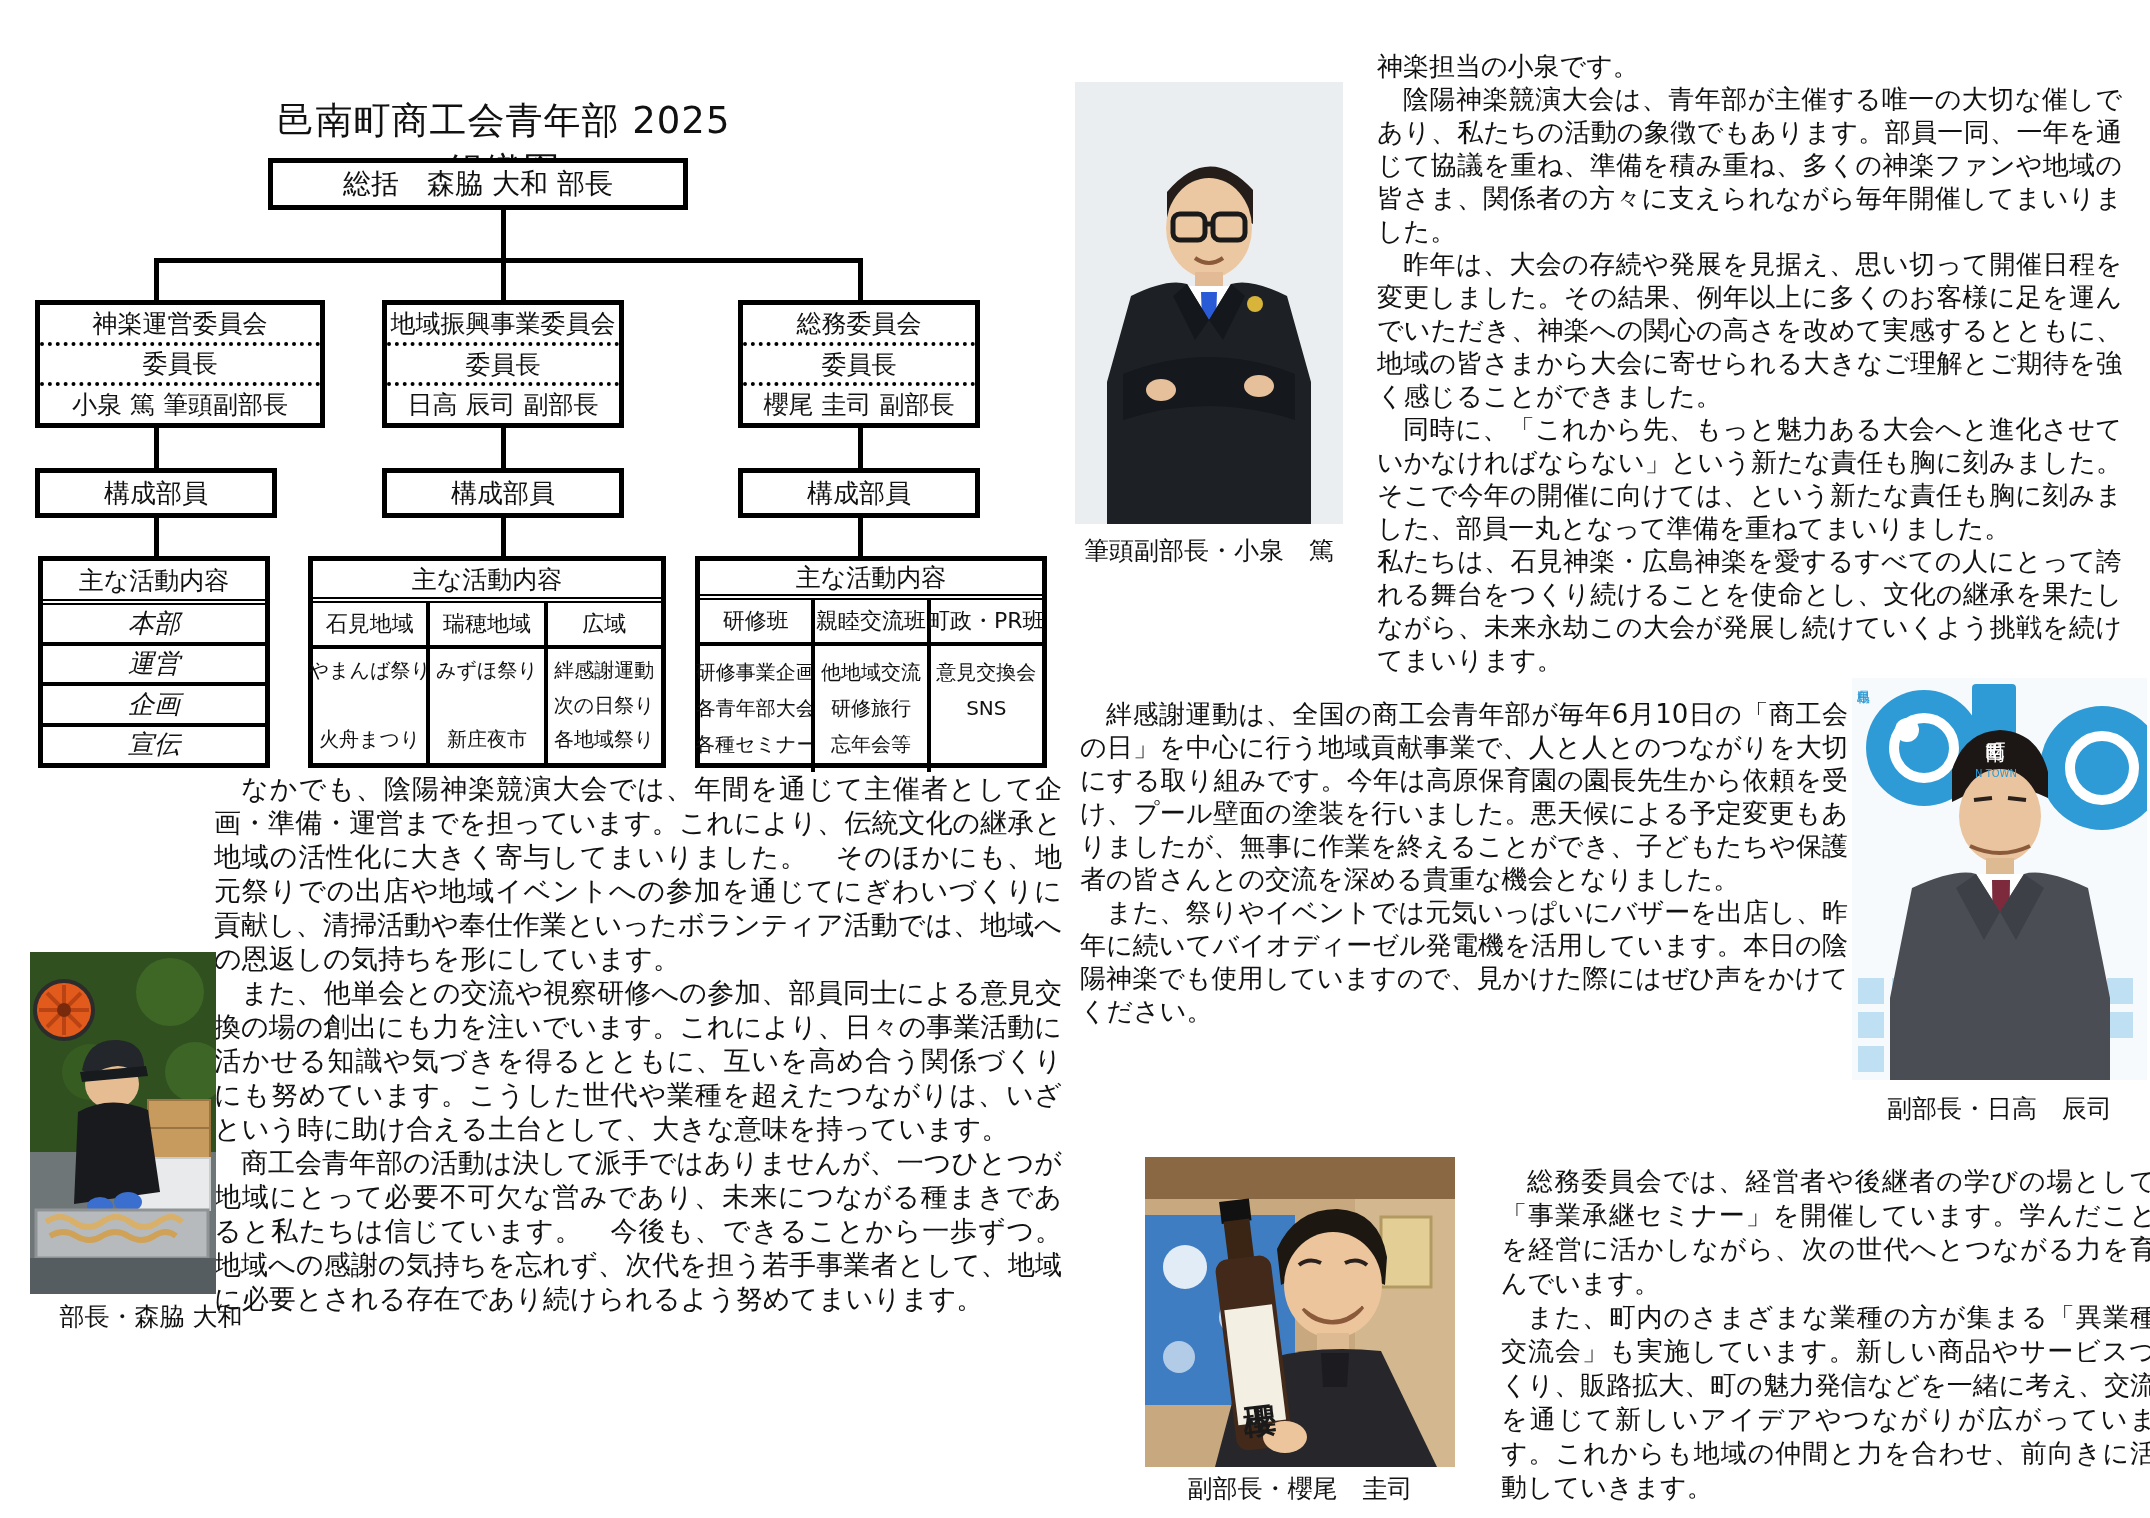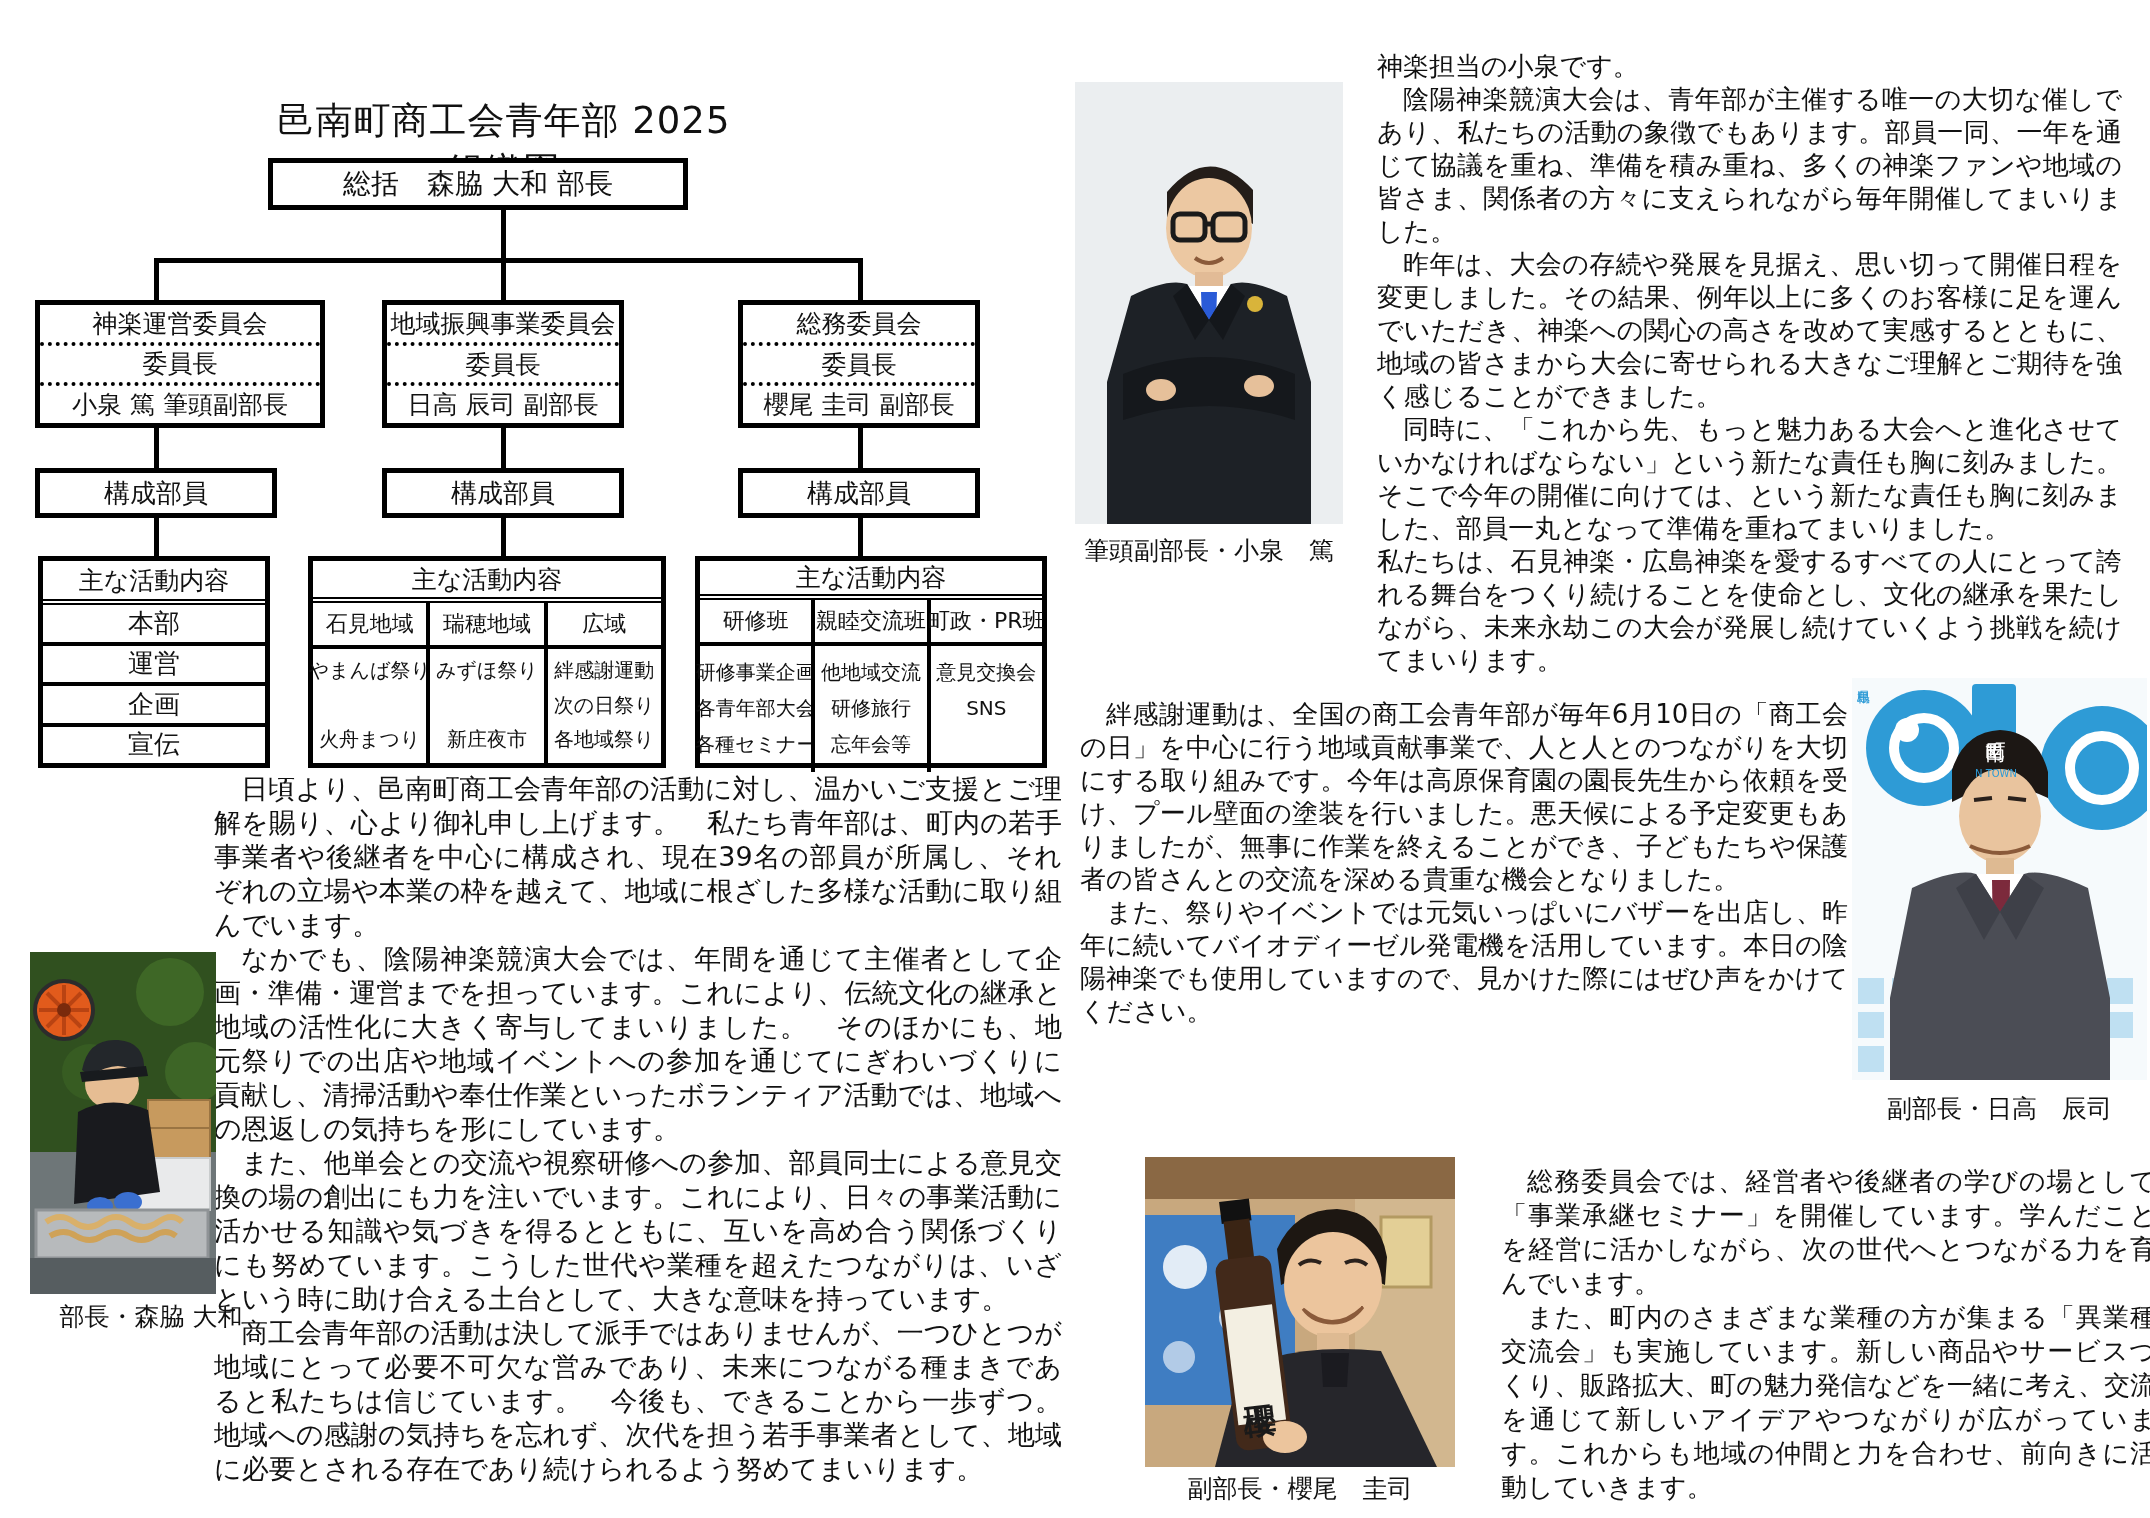--- a/index.html
+++ b/index.html
@@ -13,21 +13,21 @@
   .title{font-size:37px;font-weight:500;text-align:center;letter-spacing:1px;}
   .obox{border:5px solid #000;box-sizing:border-box;display:flex;align-items:center;justify-content:center;background:#fff;}
   .root{font-size:28px;}
   .line{background:#000;}
   .cbox{border:5px solid #000;box-sizing:border-box;background:#fff;display:flex;flex-direction:column;}
   .crow{flex:1;display:flex;align-items:center;justify-content:center;font-size:25px;}
   .crow + .crow{border-top:4px dotted #000;}
   .kbox{border:5px solid #000;box-sizing:border-box;display:flex;align-items:center;justify-content:center;font-size:26px;background:#fff;}
   .t1{border:5px solid #000;box-sizing:border-box;display:flex;flex-direction:column;background:#fff;}
   .t1h{height:44px;display:flex;align-items:center;justify-content:center;font-size:25px;border-bottom:6px double #000;box-sizing:border-box;}
-  .t1r{flex:1;display:flex;align-items:center;justify-content:center;font-size:26px;}
+  .t1r{flex:1;display:flex;align-items:center;justify-content:center;font-size:26px;font-style:italic;}
   .t1r + .t1r{border-top:4px solid #000;}
   .tt{border:5px solid #000;box-sizing:border-box;display:flex;flex-direction:column;background:#fff;}
   .tth{height:42px;display:flex;align-items:center;justify-content:center;font-size:25px;border-bottom:6px double #000;box-sizing:border-box;}
   .ttc{flex:1;display:flex;}
   .col{flex:1;display:flex;flex-direction:column;min-width:0;}
   .col + .col{border-left:4px solid #000;}
   .colh{height:46px;display:flex;align-items:center;justify-content:center;font-size:22px;border-bottom:4px solid #000;box-sizing:border-box;white-space:nowrap;}
   .colb{flex:1;display:flex;flex-direction:column;padding:8px 2px 10px;box-sizing:border-box;}
   .colb.spread{justify-content:space-between;}
   .colb .item{display:flex;align-items:center;justify-content:center;font-size:20px;white-space:nowrap;}
@@ -145,21 +145,20 @@
         <div class="colh">町政・PR班</div>
         <div class="colb slots">
           <div class="item">意見交換会</div>
           <div class="item">SNS</div>
         </div>
       </div>
     </div>
   </div>
 
   <div class="abs textcol greeting" style="left:214px;top:772px;width:848px;">
-    <p>日頃より、邑南町商工会青年部の活動に対し、温かいご支援とご理解を賜り、心より御礼申し上げます。　私たち青年部は、町内の若手事業者や後継者を中心に構成され、現在39名の部員が所属し、それぞれの立場や本業の枠を越えて、地域に根ざした多様な活動に取り組んでいます。</p>
     <p>なかでも、陰陽神楽競演大会では、年間を通じて主催者として企画・準備・運営までを担っています。これにより、伝統文化の継承と地域の活性化に大きく寄与してまいりました。　そのほかにも、地元祭りでの出店や地域イベントへの参加を通じてにぎわいづくりに貢献し、清掃活動や奉仕作業といったボランティア活動では、地域への恩返しの気持ちを形にしています。</p>
     <p>また、他単会との交流や視察研修への参加、部員同士による意見交換の場の創出にも力を注いでいます。これにより、日々の事業活動に活かせる知識や気づきを得るとともに、互いを高め合う関係づくりにも努めています。こうした世代や業種を超えたつながりは、いざという時に助け合える土台として、大きな意味を持っています。</p>
     <p>商工会青年部の活動は決して派手ではありませんが、一つひとつが地域にとって必要不可欠な営みであり、未来につながる種まきであると私たちは信じています。　今後も、できることから一歩ずつ。地域への感謝の気持ちを忘れず、次代を担う若手事業者として、地域に必要とされる存在であり続けられるよう努めてまいります。</p>
   </div>
 
   <div class="abs" style="left:30px;top:952px;width:186px;height:342px;">
     <svg width="186" height="342" viewBox="0 0 186 342">
       <rect x="0" y="0" width="186" height="200" fill="#30501f"></rect>
       <circle cx="140" cy="40" r="34" fill="#44702a" opacity="0.7"></circle>
       <circle cx="60" cy="120" r="28" fill="#3c6425" opacity="0.6"></circle>

